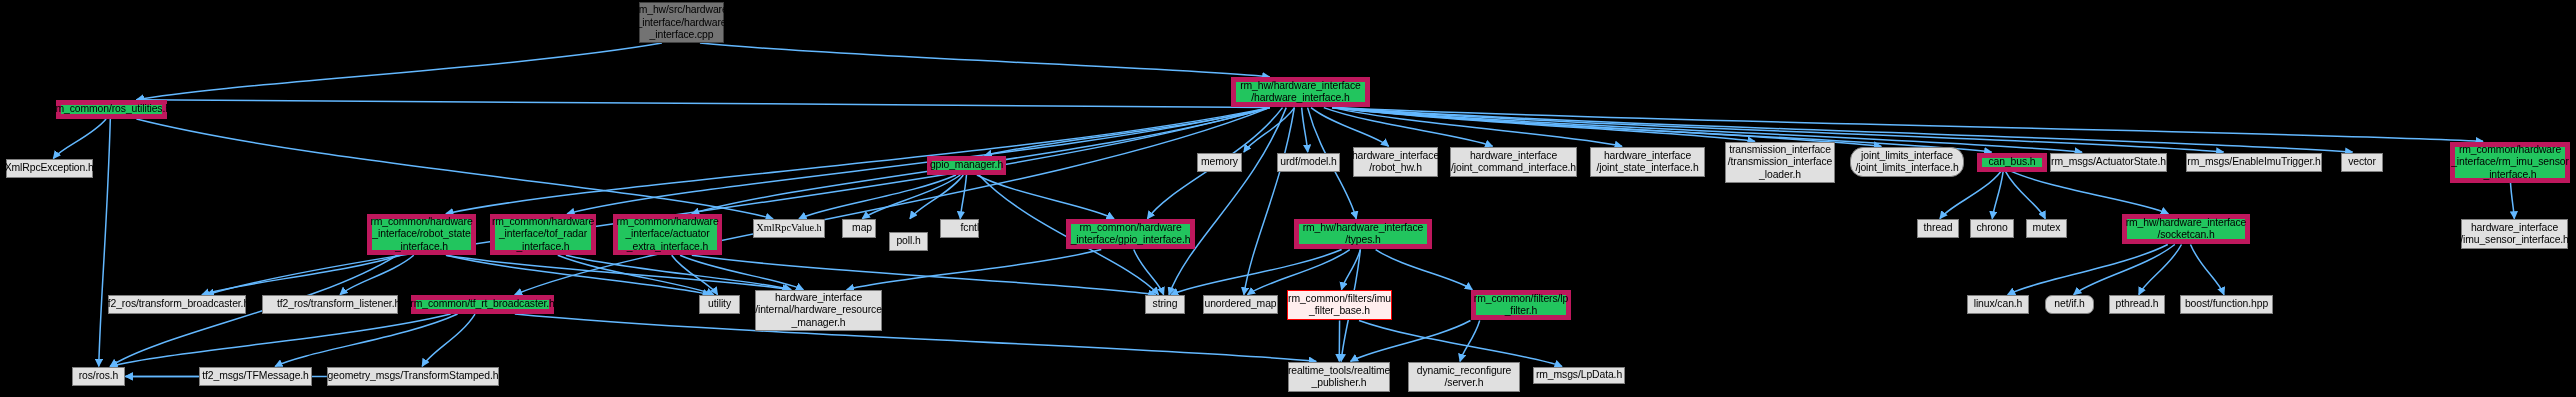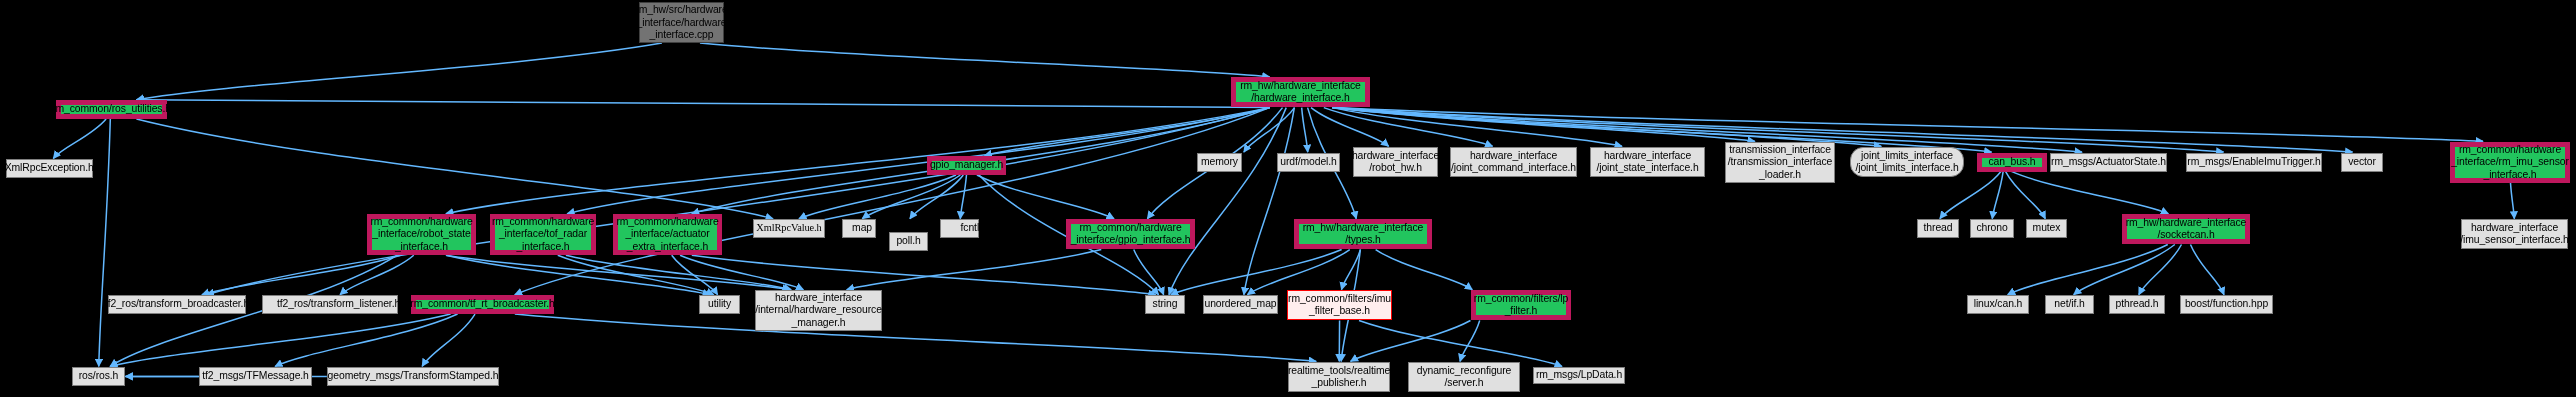--- a/index.html
+++ b/index.html
@@ -202,21 +202,21 @@
       <div class="node n-current" style="left: 1287px; top: 290px; width: 105px; height: 30px;">rm_common/filters/imu
 _filter_base.h</div>
       <div class="node n-white" style="left: 1431px; top: 290px; width: 100px; height: 30px; margin-left: 40px;">rm_common/filters/lp
 _filter.h</div>
       <div class="node n-default" style="left: 1917px; top: 219px; width: 42px; height: 18.6px;">thread</div>
       <div class="node n-default" style="left: 1970px; top: 219px; width: 44px; height: 18.6px;">chrono</div>
       <div class="node n-default" style="left: 2026px; top: 219px; width: 41px; height: 18.6px;">mutex</div>
       <div class="node n-white" style="left: 2122px; top: 214px; width: 128px; height: 30px;">rm_hw/hardware_interface
 /socketcan.h</div>
       <div class="node n-default" style="left: 1967px; top: 295px; width: 62px; height: 18.6px;">linux/can.h</div>
-      <div class="node n-default" style="left: 2045px; top: 295px; width: 49px; height: 18.6px;">net/if.h</div>
+      <div class="node n-default" style="left: 2045px; top: 295px; width: 49px; height: 18.6px; border-radius: 7px;">net/if.h</div>
       <div class="node n-default" style="left: 2109px; top: 295px; width: 56px; height: 18.6px;">pthread.h</div>
       <div class="node n-default" style="left: 2180px; top: 295px; width: 93px; height: 18.6px;">boost/function.hpp</div>
       <div class="node n-default" style="left: 72px; top: 367px; width: 53px; height: 18.6px; text-align: right;">ros/ros.h</div>
       <div class="node n-default" style="left: 199px; top: 367px; width: 113px; height: 18.6px;">tf2_msgs/TFMessage.h</div>
       <div class="node n-default" style="left: 327px; top: 367px; width: 172px; height: 18.6px;">geometry_msgs/TransformStamped.h</div>
       <div class="node n-default" style="left: 1288px; top: 362px; width: 102px; height: 30px;">realtime_tools/realtime
 _publisher.h</div>
       <div class="node n-default" style="left: 1408px; top: 362px; width: 112px; height: 30px;">dynamic_reconfigure
 /server.h</div>
       <div class="node n-default" style="left: 1533px; top: 367px; width: 92px; height: 17px;">rm_msgs/LpData.h</div>

